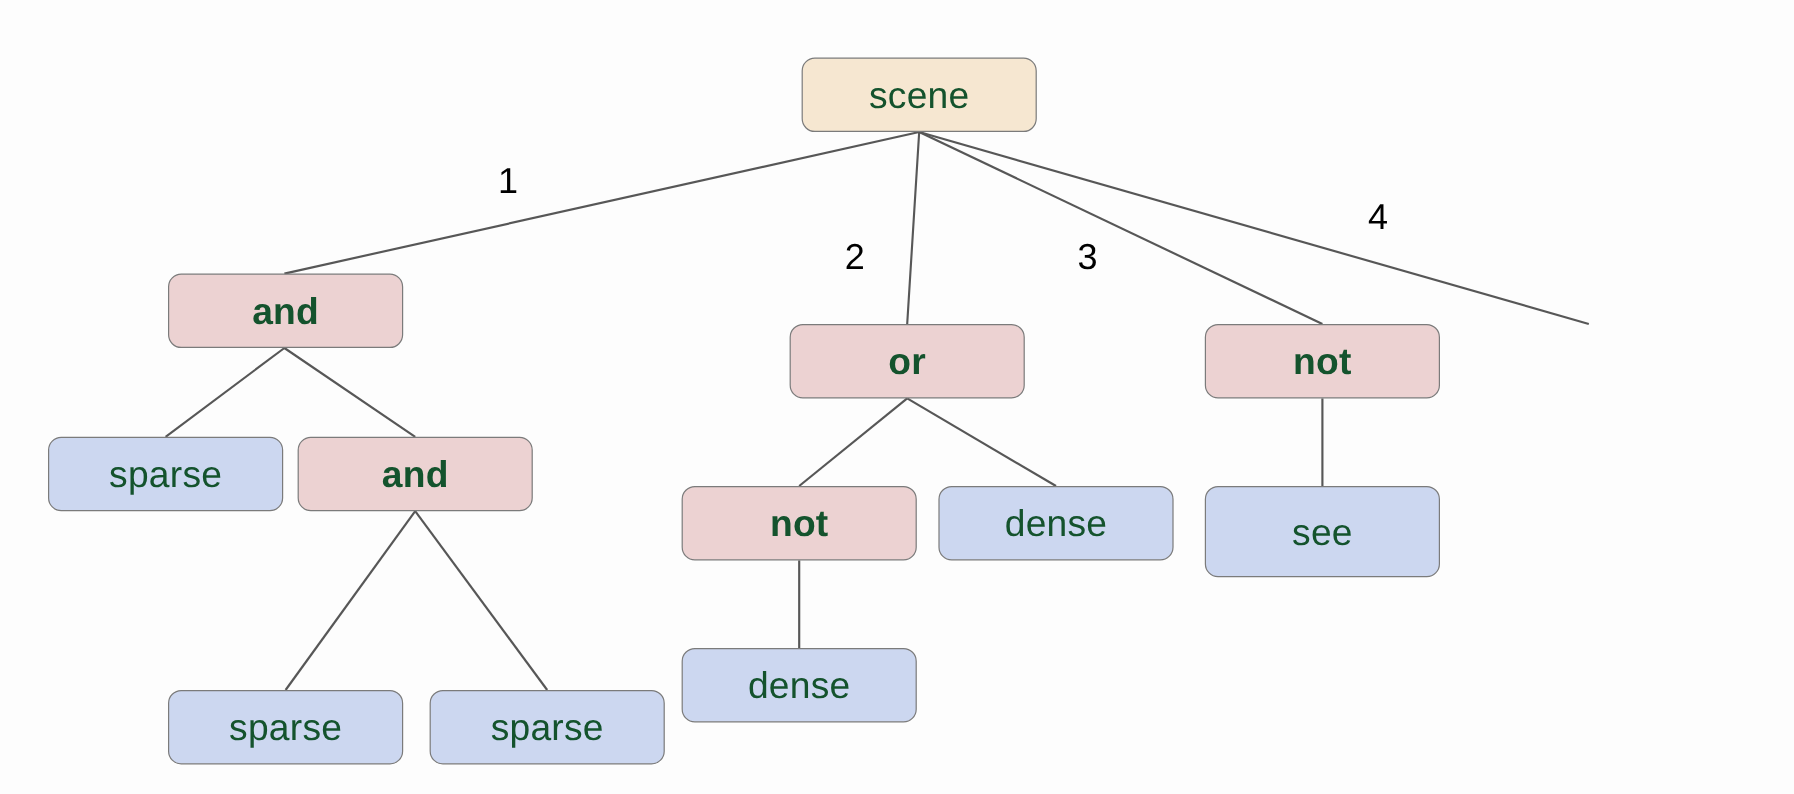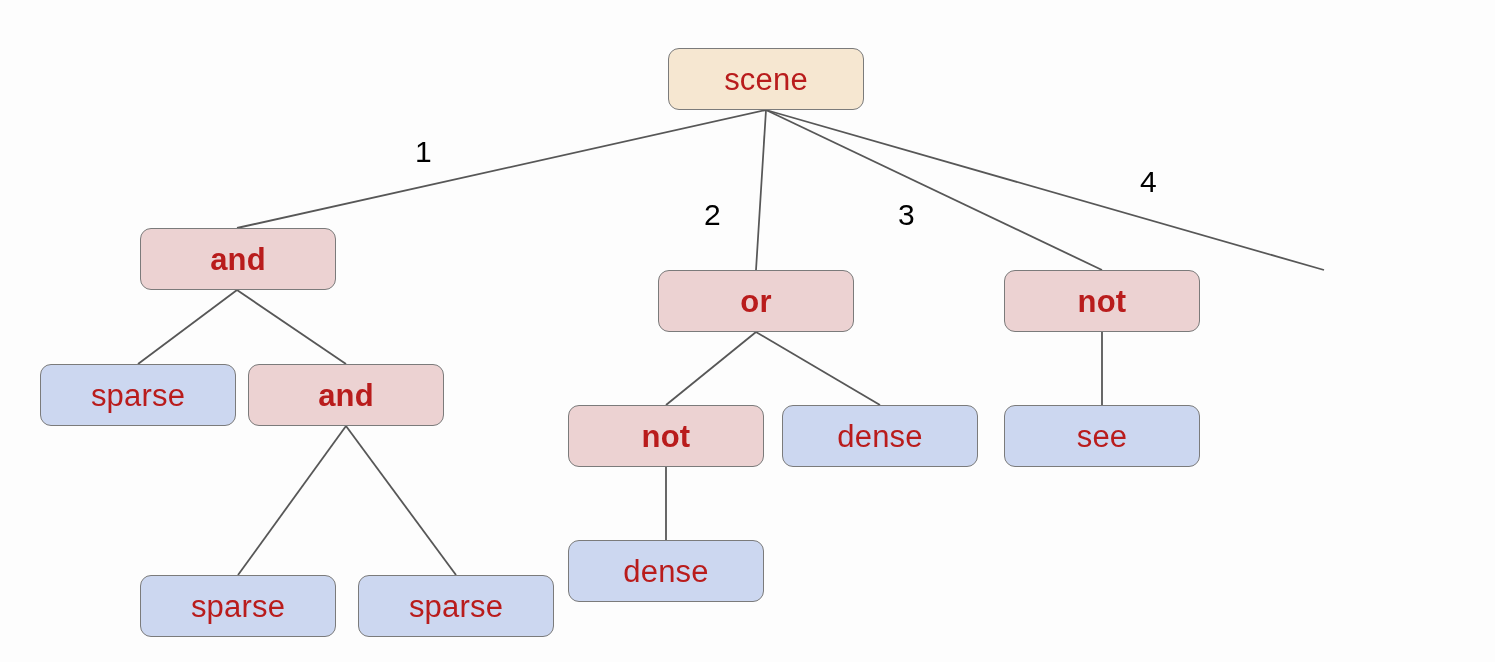--- a/index.html
+++ b/index.html
@@ -35,21 +35,21 @@
     height: 662px;
   }
   .node {
     position: absolute;
     box-sizing: border-box;
     border: 1.6px solid #7b7b7b;
     border-radius: 11px;
     display: flex;
     align-items: center;
     justify-content: center;
-    color: #b91c1c;
+    color: #14532d;
     font-size: 31px;
     line-height: 1;
     letter-spacing: 0.2px;
     white-space: nowrap;
   }
   .node.root   { background: #f6e7d1; }
   .node.op     { background: #ecd2d2; font-weight: bold; }
   .node.leaf   { background: #ccd7f0; }
   .edge-label {
     position: absolute;
@@ -85,19 +85,19 @@
       <div class="edge-label" style="left: 898px; top: 200px;">3</div>
       <div class="edge-label" style="left: 1140px; top: 167px;">4</div>
       <div class="node root" style="left: 668px; top: 48px; width: 196px; height: 62px;">scene</div>
       <div class="node op" style="left: 140px; top: 228px; width: 196px; height: 62px;">and</div>
       <div class="node op" style="left: 658px; top: 270px; width: 196px; height: 62px;">or</div>
       <div class="node op" style="left: 1004px; top: 270px; width: 196px; height: 62px;">not</div>
       <div class="node leaf" style="left: 40px; top: 364px; width: 196px; height: 62px;">sparse</div>
       <div class="node op" style="left: 248px; top: 364px; width: 196px; height: 62px;">and</div>
       <div class="node op" style="left: 568px; top: 405px; width: 196px; height: 62px;">not</div>
       <div class="node leaf" style="left: 782px; top: 405px; width: 196px; height: 62px;">dense</div>
-      <div class="node leaf" style="left: 1004px; top: 405px; width: 196px; height: 62px;">see</div>
+      <div class="node leaf" style="left: 1004px; top: 405px; width: 196px; height: 76px;">see</div>
       <div class="node leaf" style="left: 568px; top: 540px; width: 196px; height: 62px;">dense</div>
       <div class="node leaf" style="left: 140px; top: 575px; width: 196px; height: 62px;">sparse</div>
       <div class="node leaf" style="left: 358px; top: 575px; width: 196px; height: 62px;">sparse</div>
     </div>
 
 </div>
 
 </body></html>

